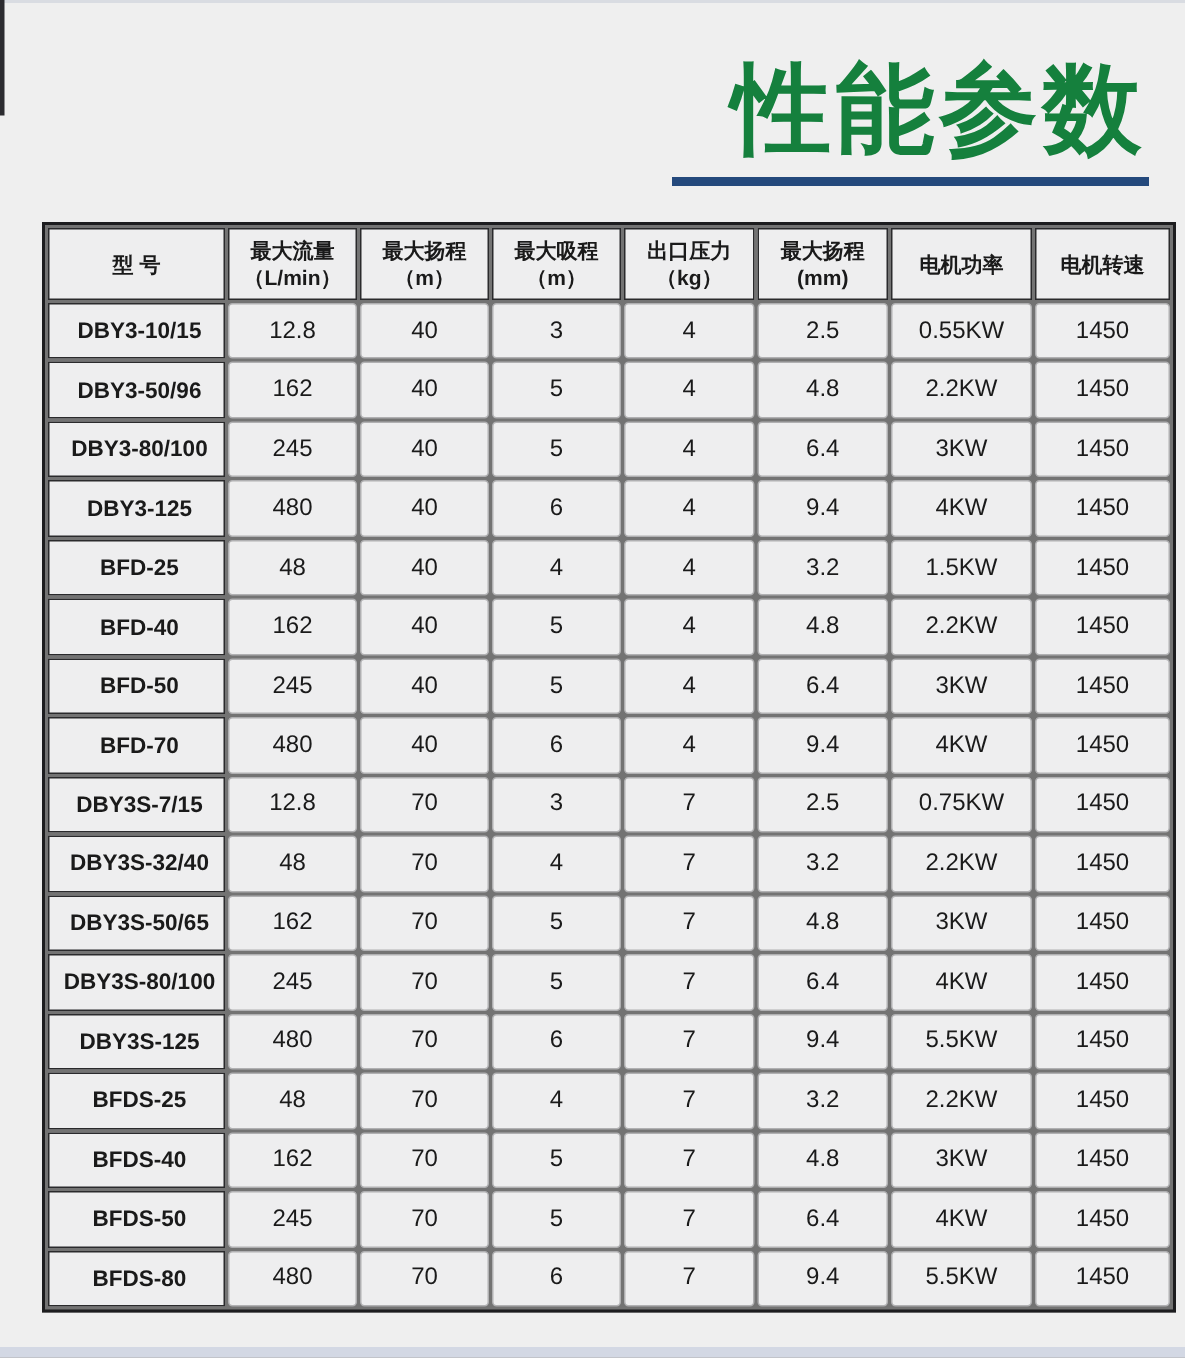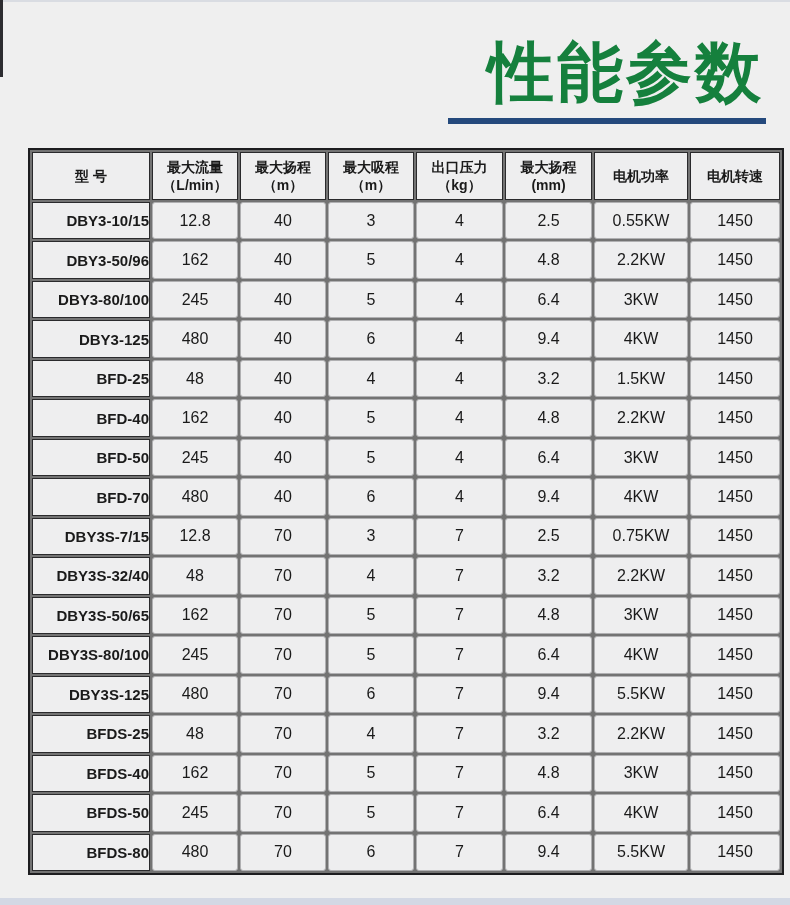--- a/index.html
+++ b/index.html
@@ -54,21 +54,21 @@
   .spec-table thead tr { height: 48px; }
   .spec-table td {
     vertical-align: middle;
     background: #eeeeef;
     font-size: 16px;
   }
   .spec-table td.model {
     border: 1px solid #2a2a2c;
     font-weight: bold;
     font-size: 15px;
-    text-align: right;
+    text-align: center;
     padding-left: 4px;
   }
   .spec-table td.data {
     border: 1px solid #b0b0b2;
     border-radius: 3px;
     text-align: center;
   }
   .bottom-bar {
     position: absolute; bottom: 0; left: 0;
     width: 790px; height: 7px;

